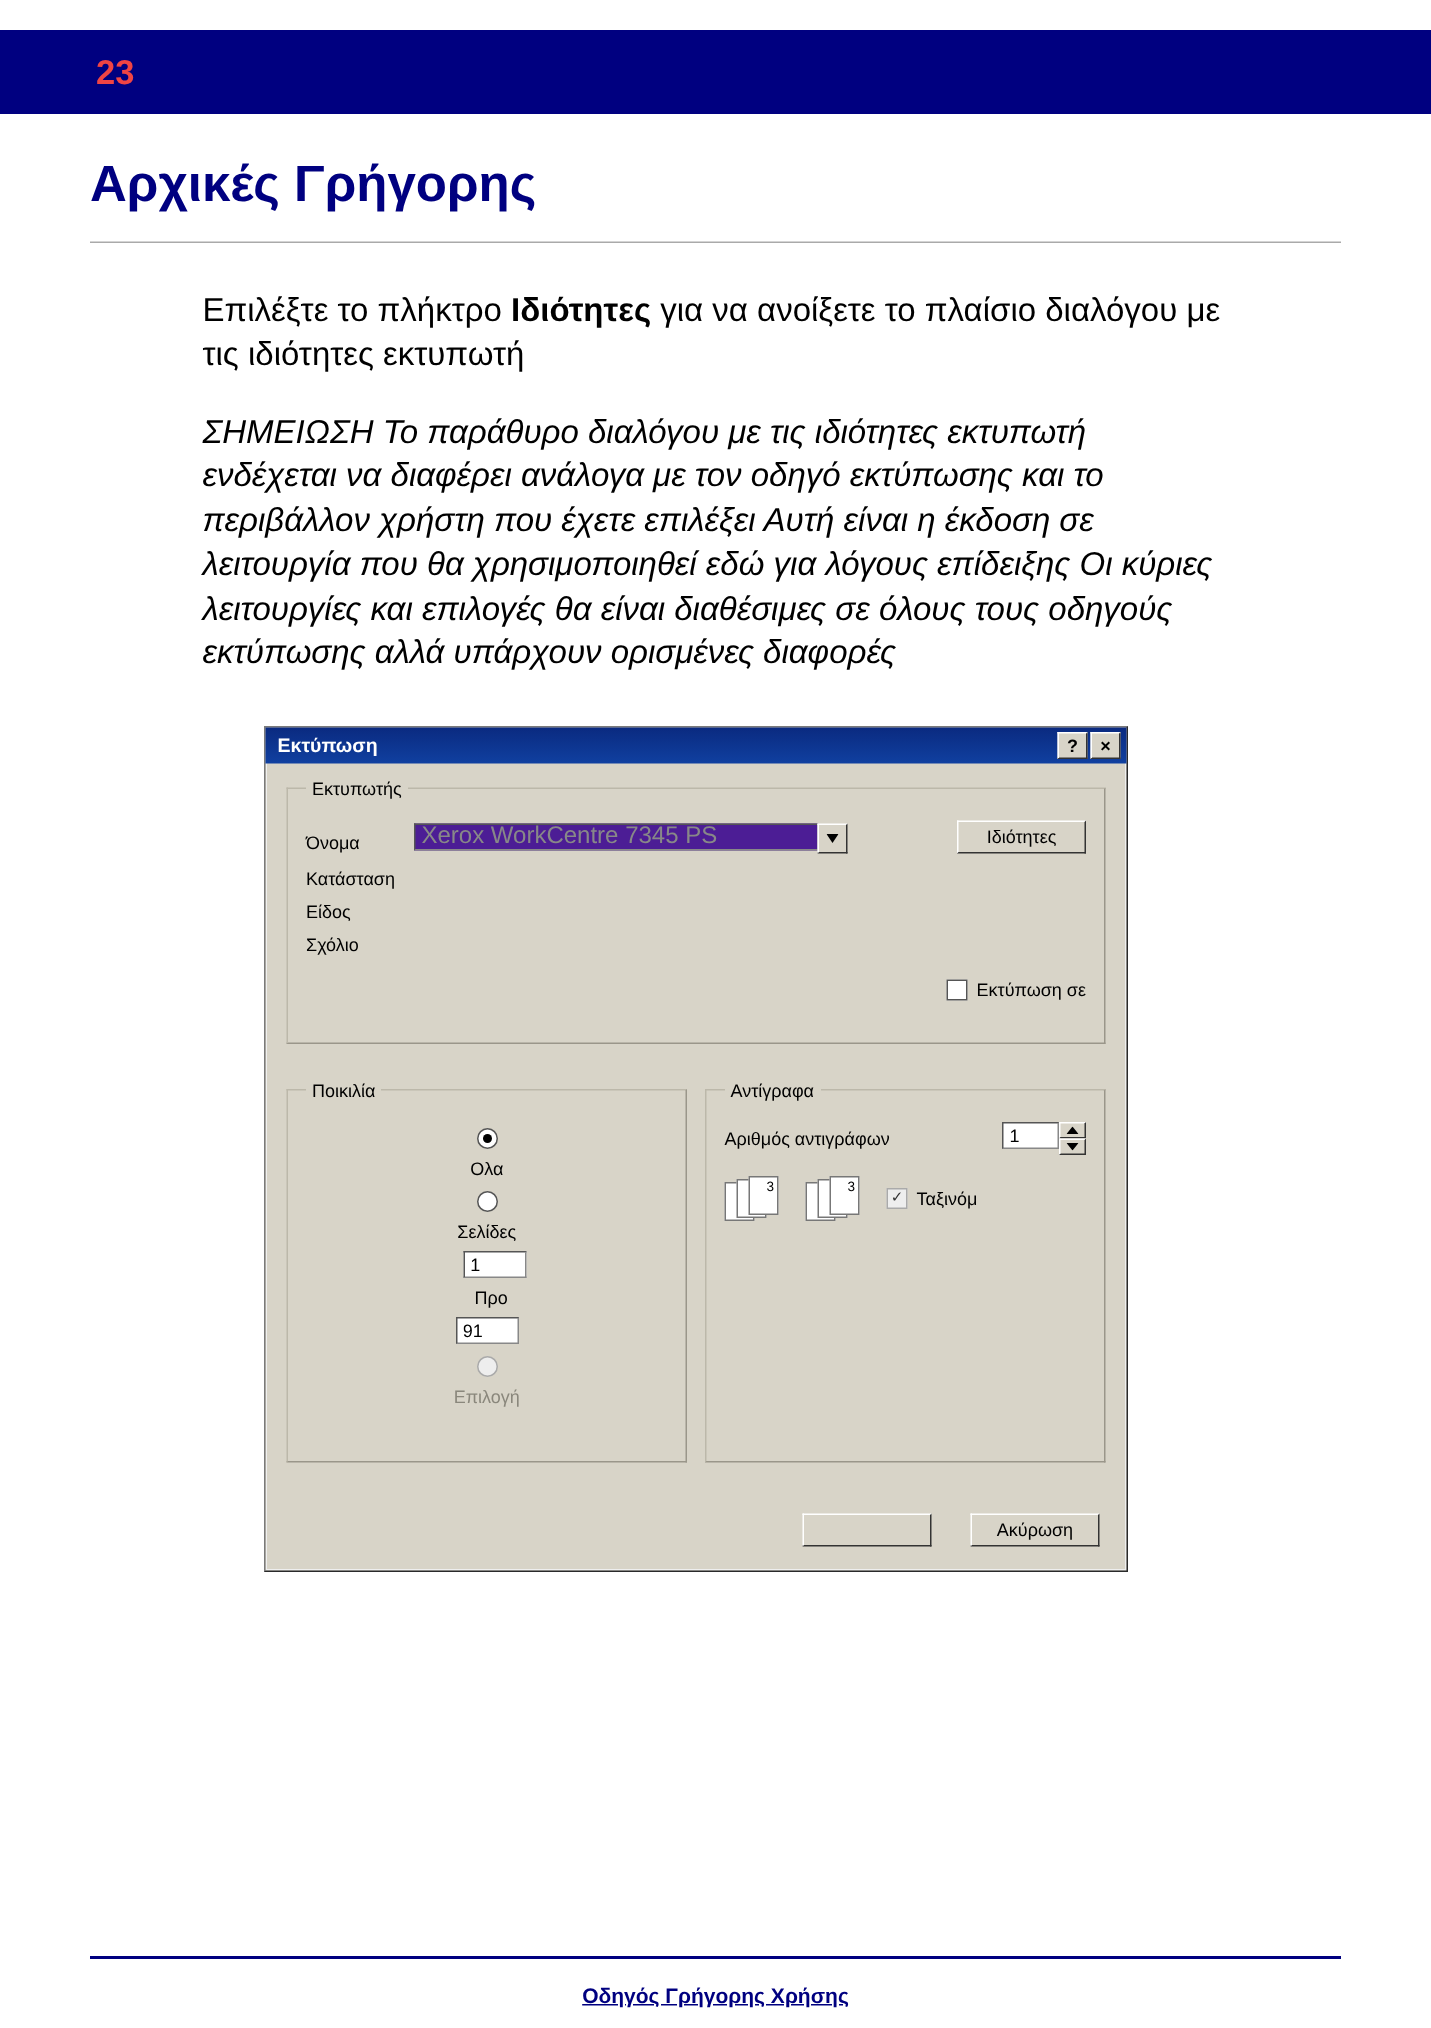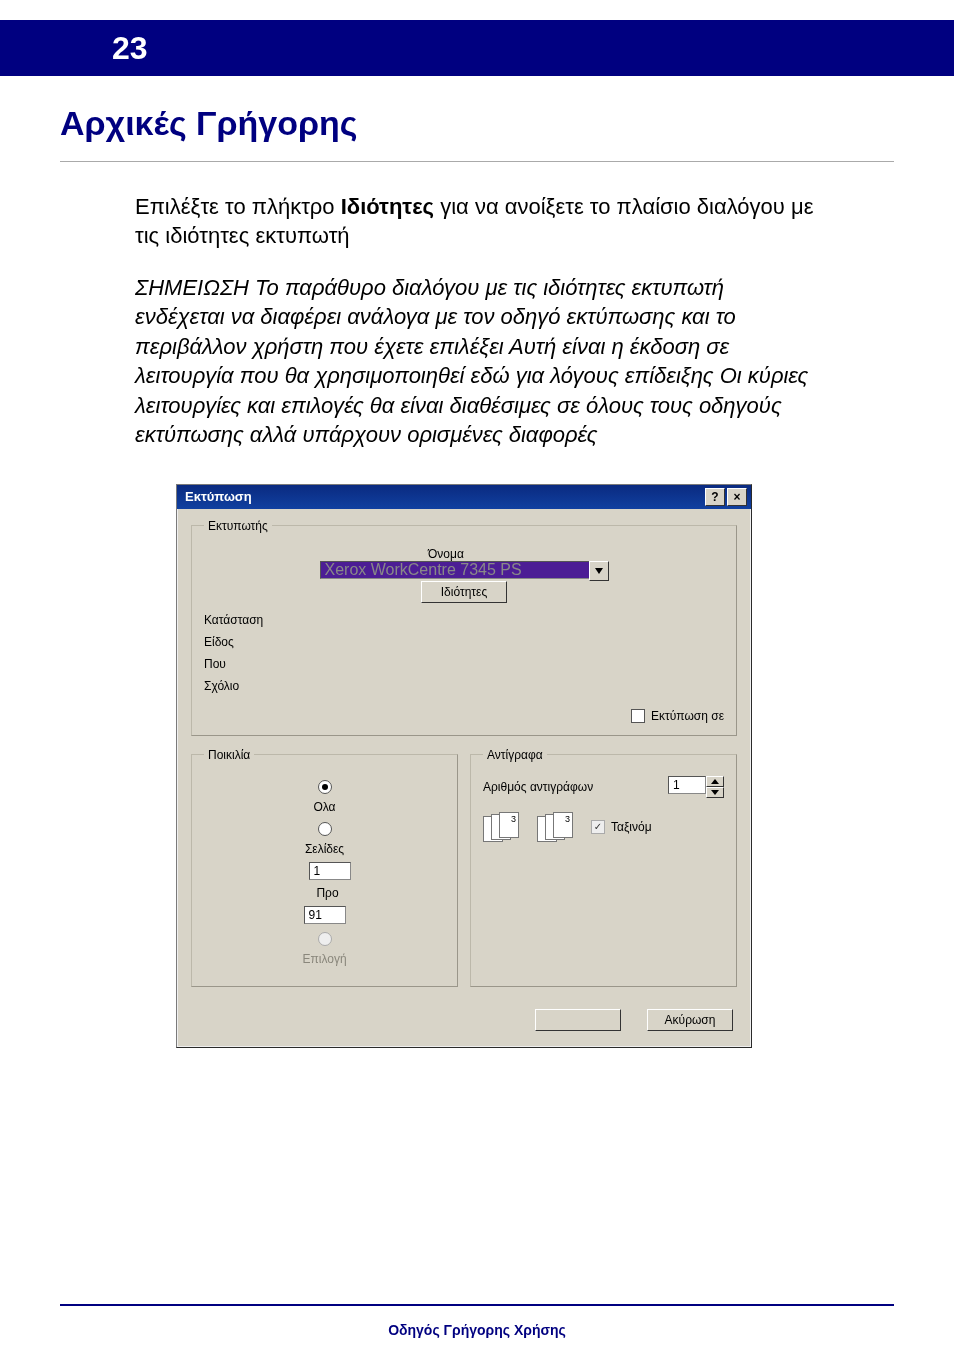--- a/index.html
+++ b/index.html
@@ -17,24 +17,24 @@
     box-sizing: border-box;
   }
   .blue-band {
     background: #000080;
     height: 56px;
     margin-top: 20px;
     display: flex;
     align-items: center;
   }
   .pg-num {
-    color: #ffffff;
-    font-size: 32px;
-    font-weight: bold;
-    margin-left: 112px;
+    color: #ef4444;
+    font-size: 23px;
+    font-weight: bold;
+    margin-left: 64px;
   }
   .chapter-title {
     color: #000080;
     font-size: 34px;
     font-weight: bold;
     margin: 28px 0 18px 60px;
   }
   .hr-top {
     border: none;
     border-top: 1px solid #aaa;
@@ -101,32 +101,31 @@
     font-size: 12px;
     font-family: Tahoma, sans-serif;
   }
   .dialog-body {
     padding: 10px 14px 16px 14px;
   }
   fieldset.grp {
     border: 1px solid #9a968a;
     border-top-color: #bcb8aa;
     border-left-color: #bcb8aa;
-    margin: 0 0 12px 0;
-    padding: 10px 12px 12px 12px;
+    margin: 0 0 24px 0;
+    padding: 10px 12px 28px 12px;
   }
   fieldset.grp legend {
     padding: 0 4px;
     font-size: 12px;
   }
   .row {
     display: flex;
-    align-items: center;
+    align-items: flex-end;
     margin: 4px 0;
-    flex-direction: column;
   }
   .lbl { width: 72px; }
   .combo {
     display: flex;
     align-items: stretch;
     height: 20px;
   }
   .combo-input {
     width: 270px;
     height: 18px;
@@ -229,21 +228,21 @@
   .print-to-row{display:flex;align-items:center;justify-content:flex-end;gap:6px;margin-top:12px;}
   .muted{color:#8a877c;}
   
   .hr-bottom{
     border:none;border-top:2px solid #000080;
     margin: 0 60px 10px 60px;
     position:absolute;left:0;right:0;bottom:56px;
   }
   .footer{
     position:absolute;bottom:34px;left:0;right:0;
-    text-align:center;color:#000080;font-size:14px;font-weight:bold;
+    text-align:center;color:#000080;font-size:14px;font-weight:bold;text-decoration:underline;
   }
 </style>
 </head>
 <body>
 
 <div class="page">
 
   <div class="blue-band">
     <span class="pg-num">23</span>
   </div>
@@ -284,21 +283,20 @@
                 </svg>
             </div>
           </div>
           <div style="flex:1"></div>
           <button class="btn">Ιδιότητες</button>
         </div>
 
         <div class="printer-info">
           <div><span class="lbl2">Κατάσταση</span></div>
           <div><span class="lbl2">Είδος</span></div>
-          <div><span class="lbl2">Που</span></div>
           <div><span class="lbl2">Σχόλιο</span></div>
         </div>
 
         <div class="print-to-row">
           <div class="chk"></div>
           <span>Εκτύπωση σε</span>
         </div>
       </fieldset>
 
       <div class="two-col">

